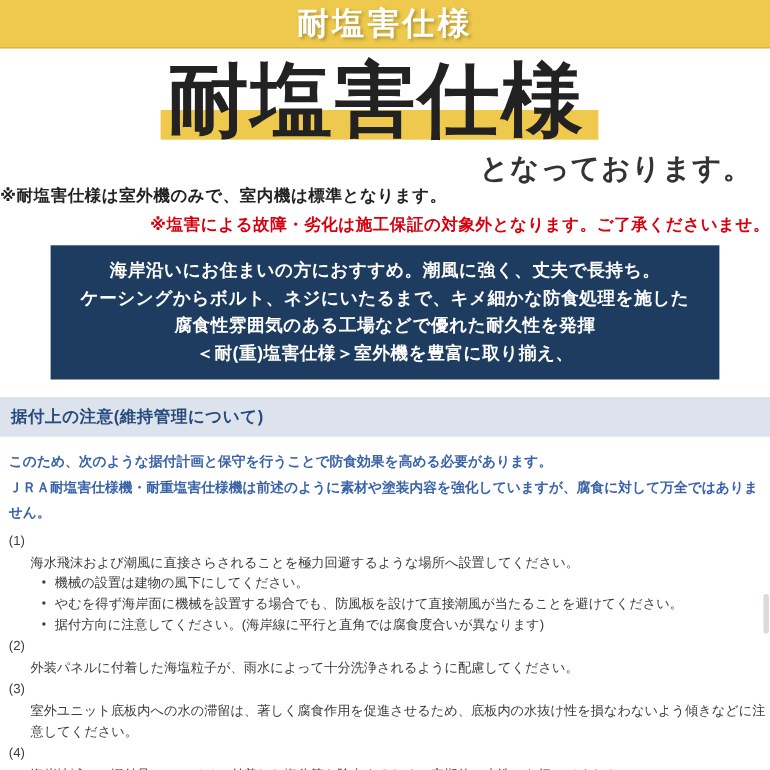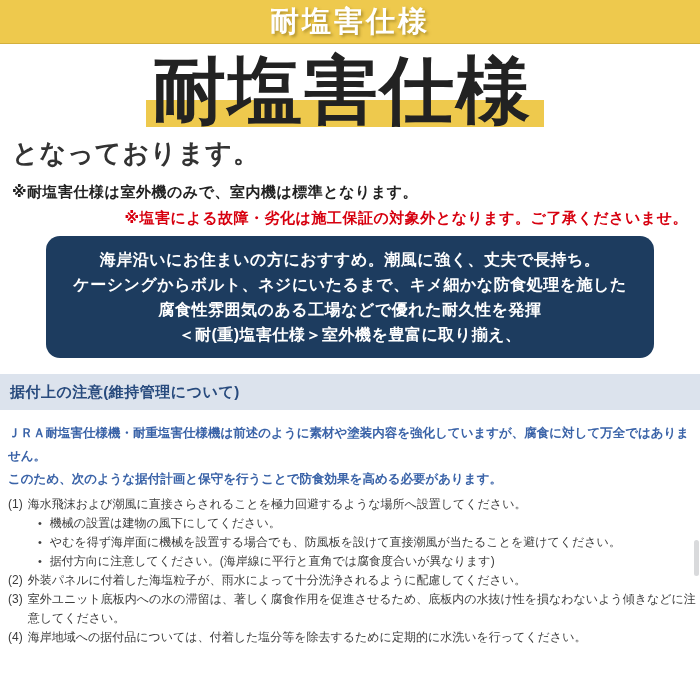--- a/index.html
+++ b/index.html
@@ -61,43 +61,43 @@
   .hero-title .hl{
     position:absolute;
     left:-6px;right:-12px;bottom:3px;
     height:27px;
     background:var(--yellow);
     z-index:-1;
   }
   .hero-suffix{
     margin-top:6px;
     padding-right:4px;
-    text-align:left;
+    text-align:right;
     font-size:26px;
     font-weight:bold;
     color:#333333;
     letter-spacing:1px;
   }
   
-  .notes{padding:0 12px;margin-top:13px;}
+  .notes{padding:0 0;}
   .note{
     font-size:15px;
     font-weight:bold;
     color:#222222;
     line-height:16px;
     margin-bottom:10px;
     letter-spacing:.5px;
   }
   .note.red{color:var(--red);text-align:right;}
   
   .feature-box{
     width:608px;
     margin:10px auto 0;
     background:var(--navy);
-    border-radius:14px;
+    border-radius:0;
     padding:11px 22px;
     text-align:center;
   }
   .feature-box .line{
     color:#ffffff;
     font-size:16px;
     font-weight:bold;
     line-height:25px;
     letter-spacing:.5px;
   }
@@ -121,21 +121,21 @@
   .caution-intro .intro-line{line-height:23px;letter-spacing:0;}
   
   .caution-list{
     margin-top:4px;
     padding:0 4px 0 8px;
     color:var(--list);
     font-size:12px;
   }
   .item{display:flex;line-height:19px;}
   .item .label{flex:none;margin-right:5px;}
-  .item .text{flex:1;}
+  .item .text{flex:1;margin-top:20px;}
   .subitem{display:flex;line-height:19px;padding-left:30px;}
   .subitem .bullet{flex:none;margin-right:8px;font-size:11px;}
   .subitem .text{flex:1;}
   
   .scrollbar-thumb{
     position:absolute;
     right:1px;top:540px;
     width:5px;height:36px;
     background:#d9dadc;
     border-radius:3px;
@@ -163,22 +163,22 @@
 <section class="feature-box">
   <div class="line">海岸沿いにお住まいの方におすすめ。潮風に強く、丈夫で長持ち。</div>
   <div class="line">ケーシングからボルト、ネジにいたるまで、キメ細かな防食処理を施した</div>
   <div class="line">腐食性雰囲気のある工場などで優れた耐久性を発揮</div>
   <div class="line">＜耐(重)塩害仕様＞室外機を豊富に取り揃え、</div>
 </section>
 
 <div class="caution-heading">据付上の注意(維持管理について)</div>
 
 <section class="caution-intro">
+  <div class="intro-line">このため、次のような据付計画と保守を行うことで防食効果を高める必要があります。</div>
   <div class="intro-line">ＪＲＡ耐塩害仕様機・耐重塩害仕様機は前述のように素材や塗装内容を強化していますが、腐食に対して万全ではありません。</div>
-  <div class="intro-line">このため、次のような据付計画と保守を行うことで防食効果を高める必要があります。</div>
 </section>
 
 <section class="caution-list">
   <div class="item">
     <span class="label">(1)</span>
     <span class="text">海水飛沫および潮風に直接さらされることを極力回避するような場所へ設置してください。</span>
   </div>
   <div class="subitem">
     <span class="bullet">•</span>
     <span class="text">機械の設置は建物の風下にしてください。</span>

